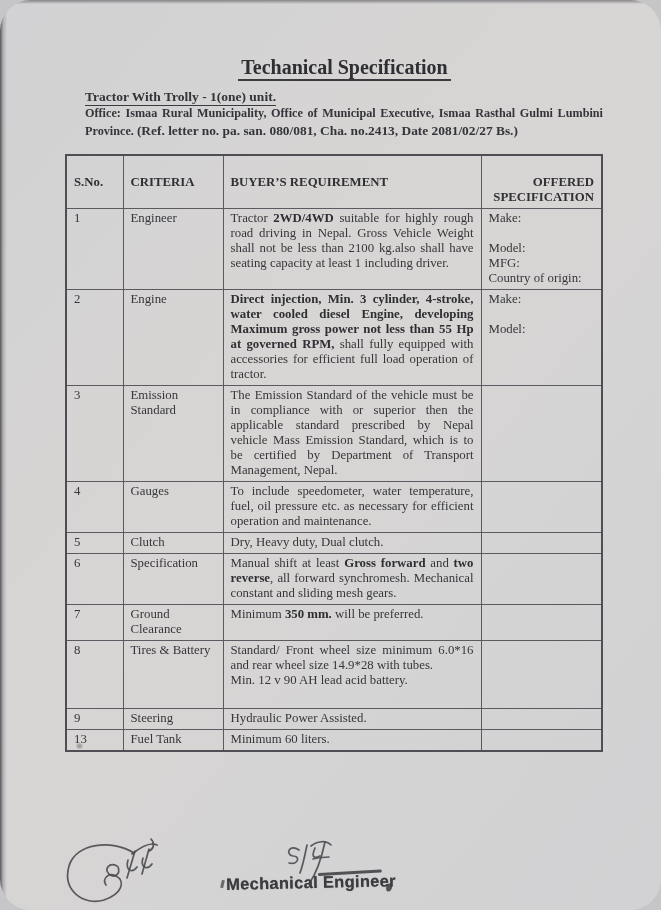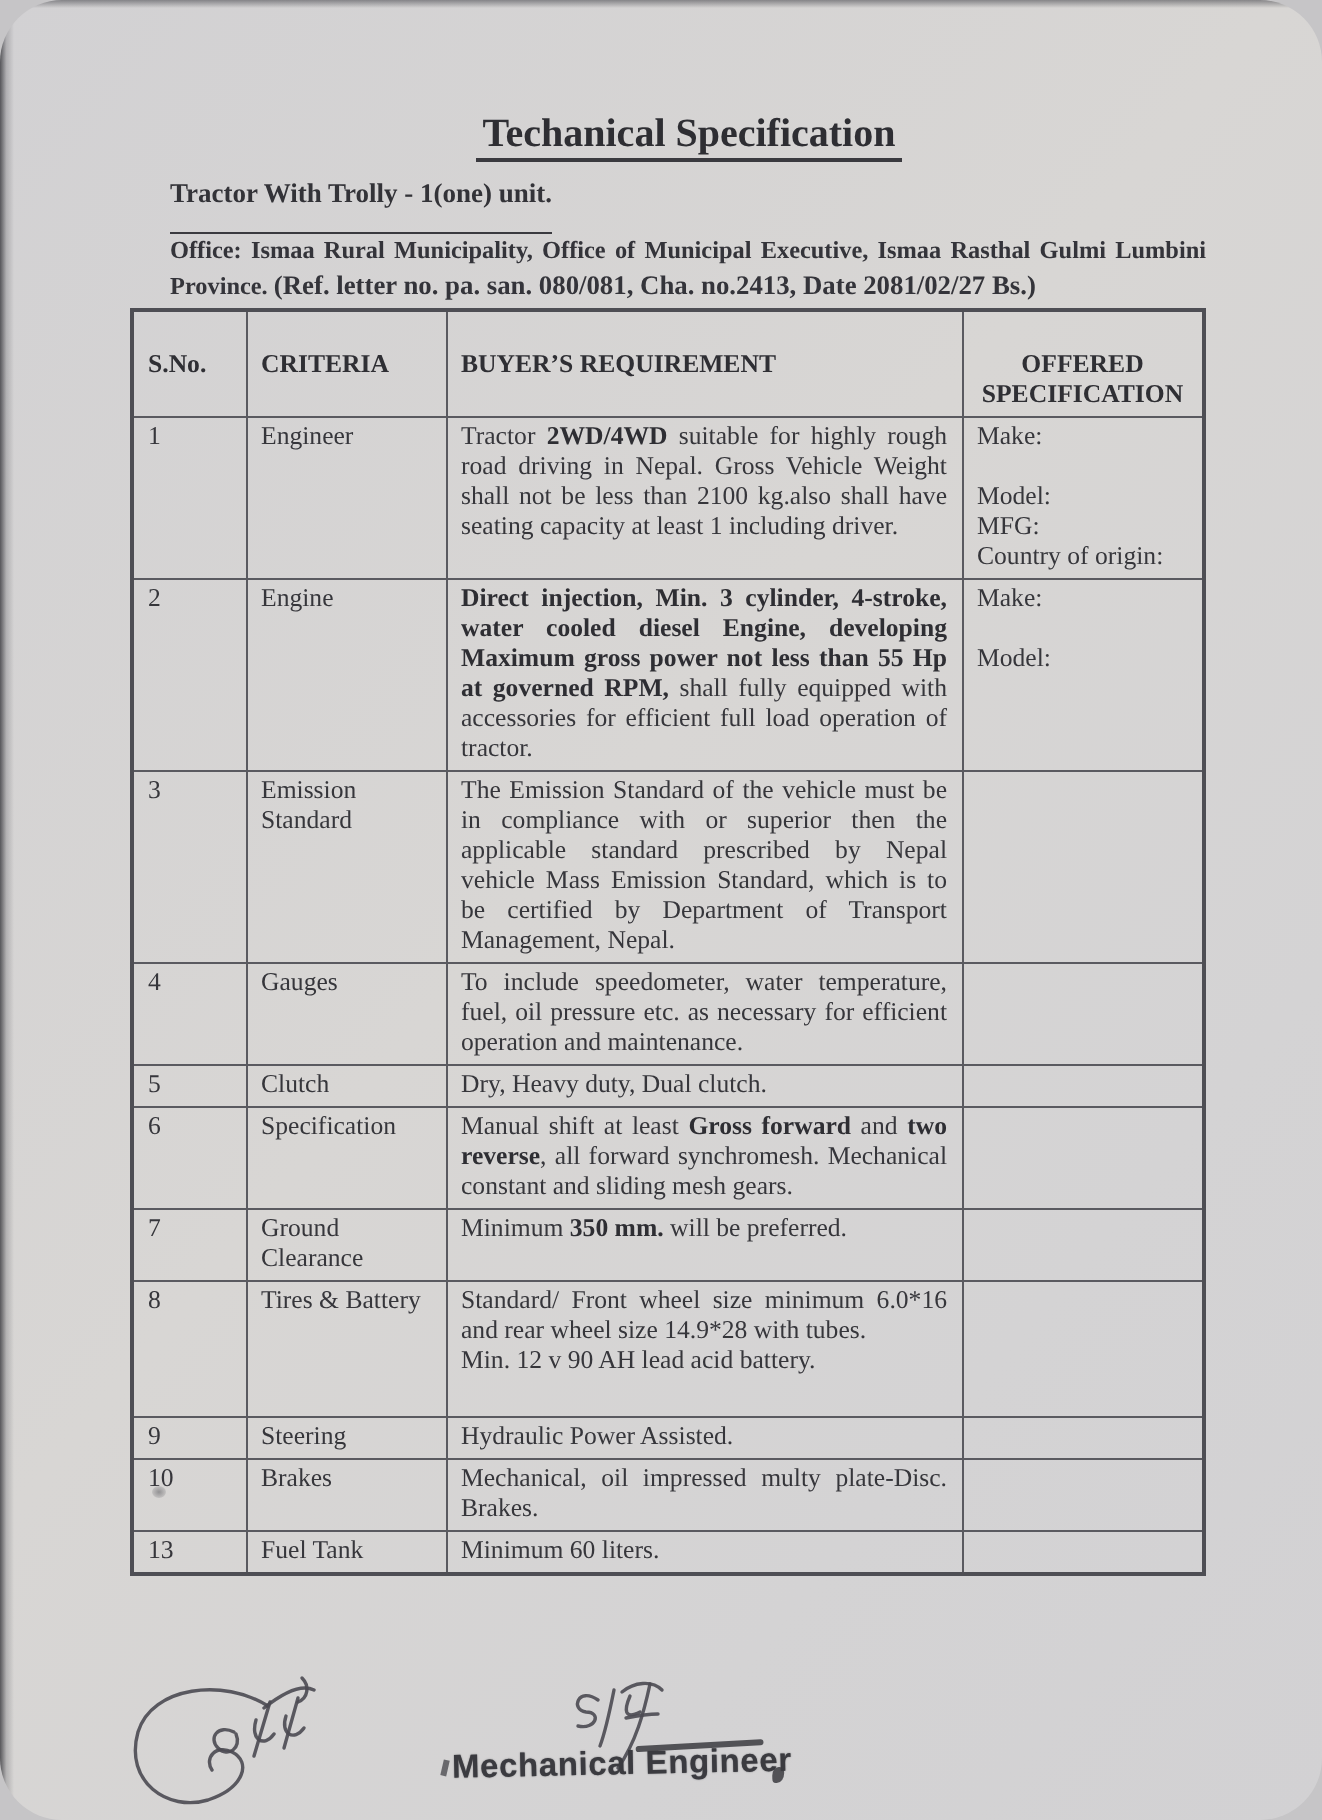--- a/index.html
+++ b/index.html
@@ -7,29 +7,29 @@
     background:linear-gradient(130deg,#d2d1d3 0%,#d8d6d4 45%,#d4d3d4 75%,#d2d1d3 100%);
     font-family:"Liberation Serif",serif;color:#36363b;border-radius:31px;}
   .edge-left{position:absolute;left:0;top:0;bottom:0;width:7px;
     background:linear-gradient(90deg,rgba(55,55,60,.8),rgba(110,110,115,.35) 45%,rgba(160,160,165,0) 100%);}
   .edge-top{position:absolute;left:0;top:0;right:0;height:4px;
     background:linear-gradient(rgba(90,90,95,.65),rgba(140,140,145,0));}
   .title{position:absolute;left:0;right:0;top:56px;margin:0;text-align:center;
     font-size:20px;font-weight:bold;color:#2e2e33;transform:translateX(14px);}
   .title span{border-bottom:2.5px solid #3a3a3f;padding:0 3px 1px;}
   .subtitle{position:absolute;left:85px;top:89px;font-size:13.5px;font-weight:bold;color:#333338;}
-  .subtitle span{border-bottom:1.5px solid #3a3a3f;padding-bottom:12px;margin-top:46px;}
-  .office{position:absolute;left:85px;top:118px;width:518px;margin:0;
+  .subtitle span{border-bottom:1.5px solid #3a3a3f;padding-bottom:1px;margin-top:46px;}
+  .office{position:absolute;left:85px;top:106px;width:518px;margin:0;
     font-size:12.2px;font-weight:bold;line-height:1.3;color:#34343a;text-align:justify;}
   .office .ref{font-size:13.4px;}
   table.spec{position:absolute;left:65px;top:154px;width:536px;border-collapse:collapse;
     table-layout:fixed;font-size:12.8px;line-height:15px;color:#36363b;border:2px solid #4e4e54;}
   .spec th,.spec td{border:1px solid #5a5a60;vertical-align:top;padding:2px 7px 3px 7px;}
   .spec th{font-weight:bold;text-align:left;padding-top:19px;padding-bottom:3px;color:#2f2f34;}
-  .spec th:last-child{text-align:center;}
+  .spec th:last-child{text-align:right;}
   td.c-req{text-align:justify;white-space:pre-wrap;margin-left:24px;}
   span.b{font-weight:bold;color:#2e2e33;}
   tr.r8 td{padding-bottom:20px;}
   .off-line{min-height:15px;}
   .sig{position:absolute;}
   .sig path{fill:none;stroke:#4b4a52;stroke-width:1.7;stroke-linecap:round;opacity:.9;}
   .sig-left{left:58px;top:836px;}
   .sig-center{left:280px;top:838px;}
   .stamp{position:absolute;left:226px;top:873px;width:180px;transform:rotate(-1.2deg);
     font-family:"Liberation Sans",sans-serif;font-weight:bold;font-size:16.5px;
@@ -131,26 +131,20 @@
           <td class="c-req"><span>Standard/ Front wheel size minimum 6.0*16 and rear wheel size 14.9*28 with tubes.
 Min. 12 v 90 AH lead acid battery.</span></td>
           <td class="c-off"></td>
         </tr>
         <tr class="row r9">
           <td class="c-sno">9</td>
           <td class="c-crit">Steering</td>
           <td class="c-req"><span>Hydraulic Power Assisted.</span></td>
           <td class="c-off"></td>
         </tr>
-        <tr class="row r10">
-          <td class="c-sno">10</td>
-          <td class="c-crit">Brakes</td>
-          <td class="c-req"><span>Mechanical, oil impressed multy plate-Disc. Brakes.</span></td>
-          <td class="c-off"></td>
-        </tr>
         <tr class="row r13">
           <td class="c-sno">13</td>
           <td class="c-crit">Fuel Tank</td>
           <td class="c-req"><span>Minimum 60 liters.</span></td>
           <td class="c-off"></td>
         </tr>
       </tbody>
   </table>
 
   <svg class="sig sig-left" width="100" height="70" viewBox="0 0 100 70">

